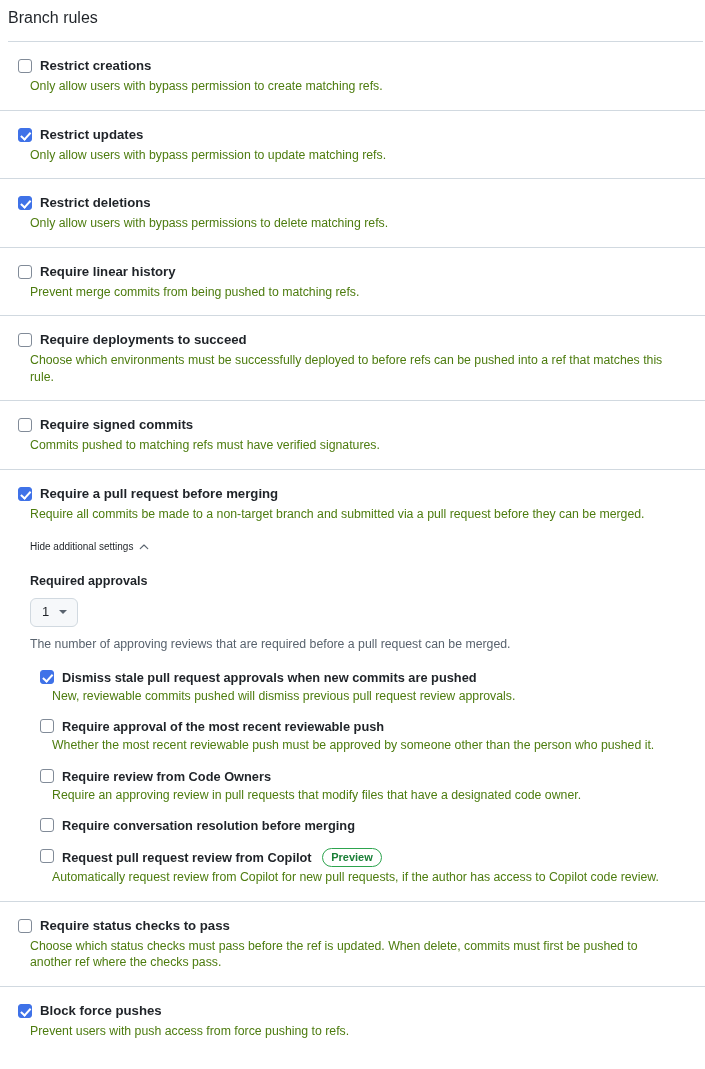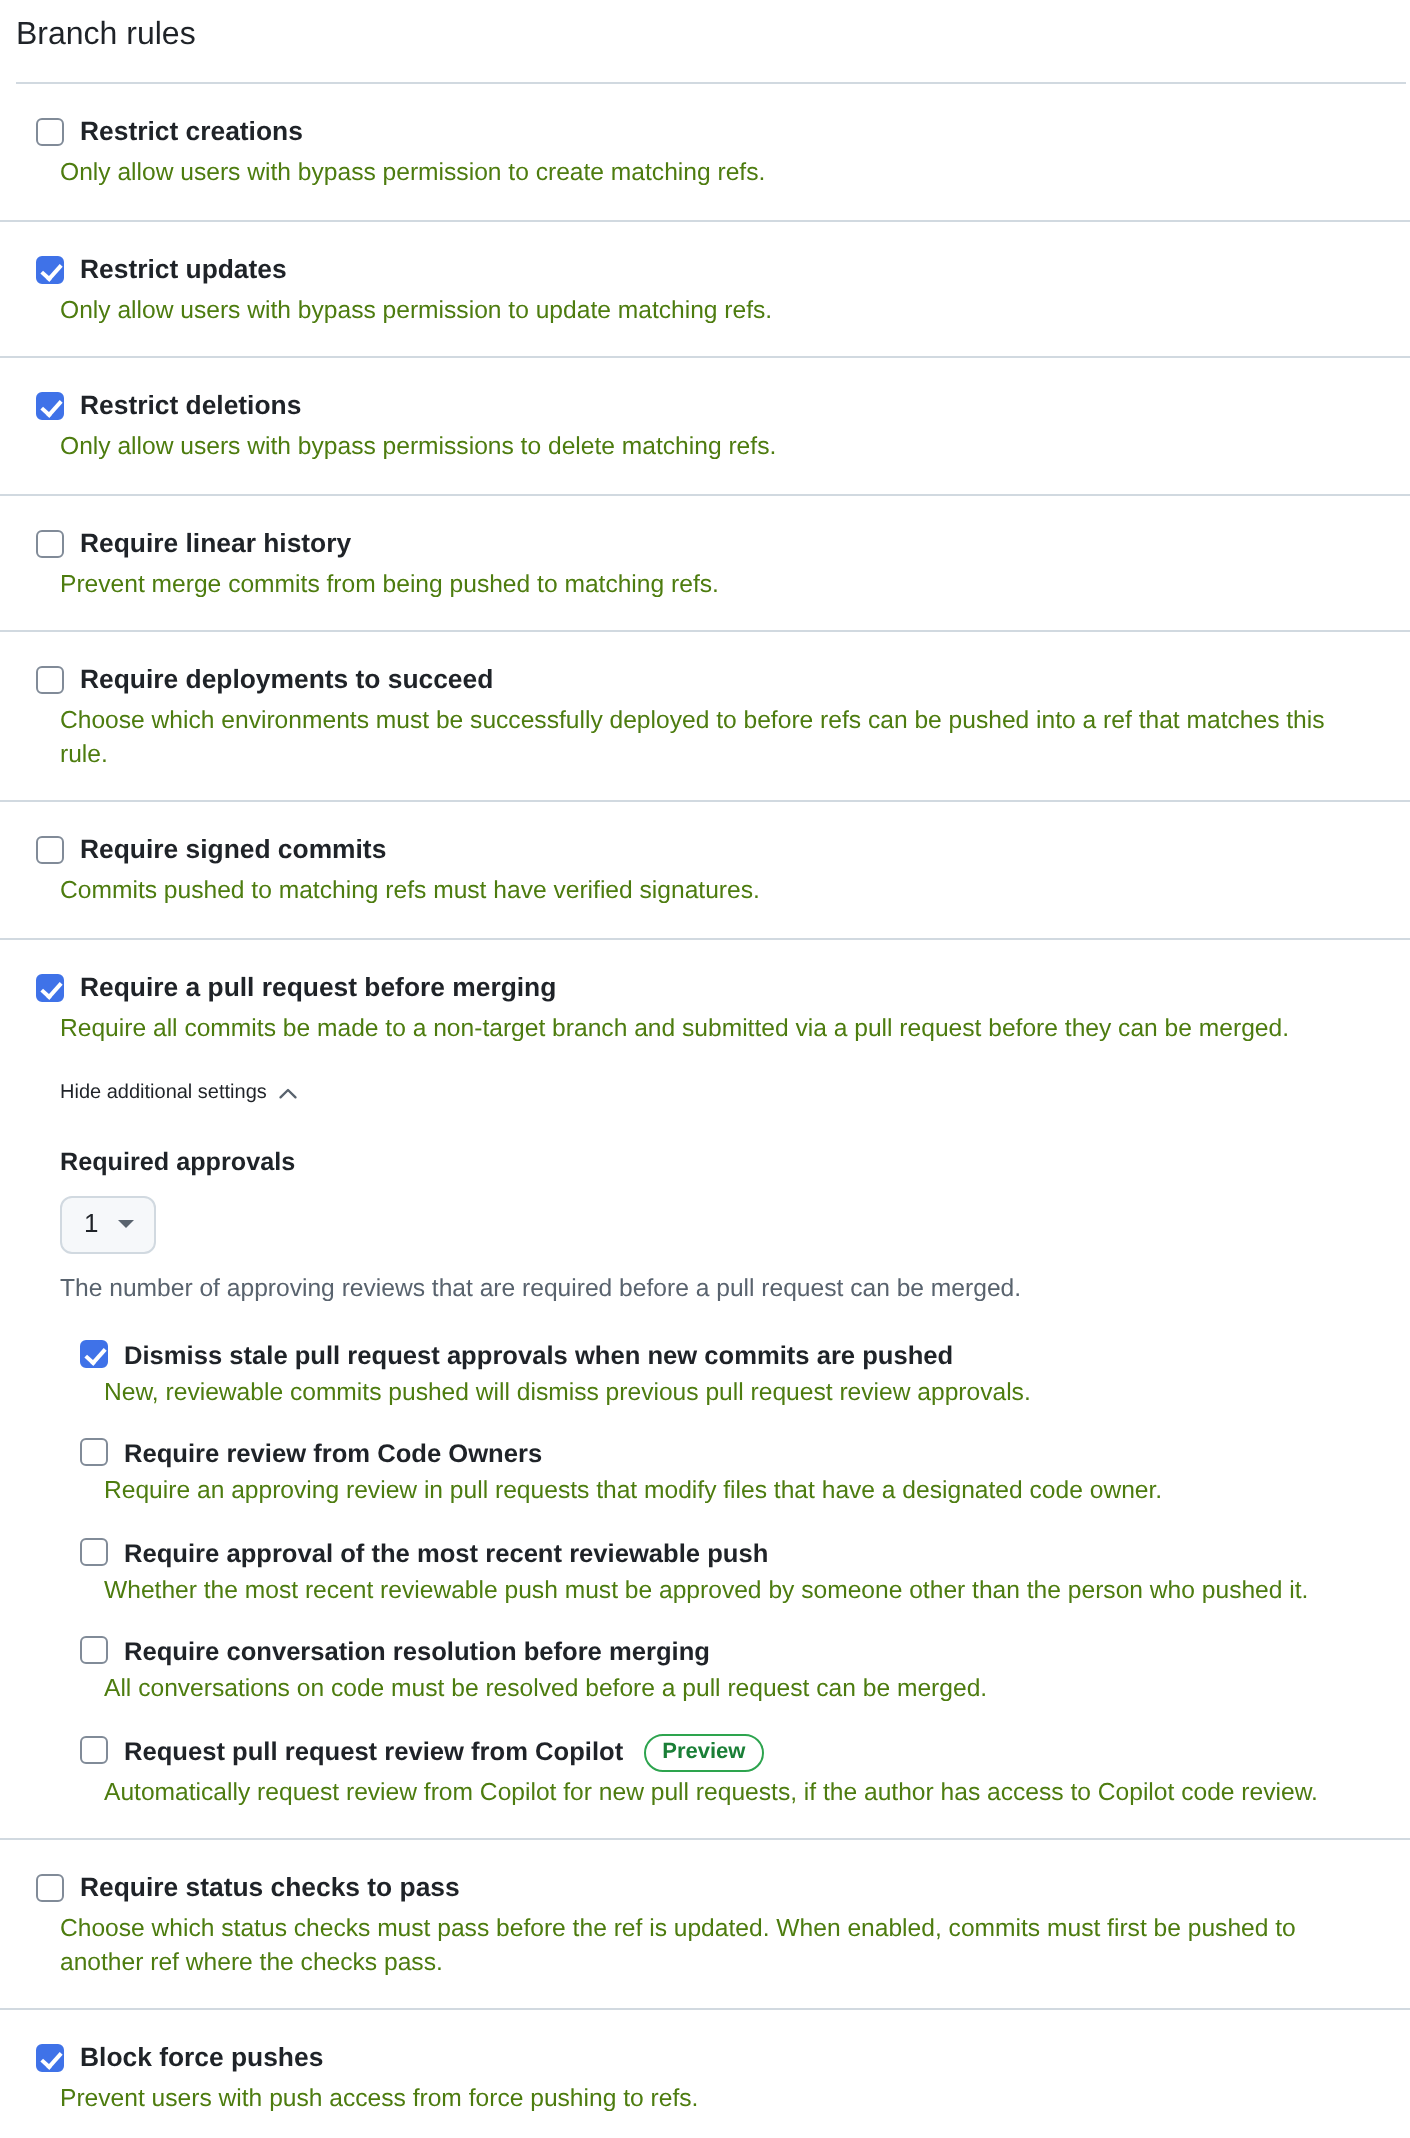--- a/index.html
+++ b/index.html
@@ -286,44 +286,43 @@
         <span class="sub-rule-text">Dismiss stale pull request approvals when new commits are pushed</span>
       </span>
     </div>
     <p class="rule-desc">New, reviewable commits pushed will dismiss previous pull request review approvals.</p>
   </div>
 
   <div class="sub-rule">
     <div class="rule-head">
       <span class="cb"></span>
       <span class="rule-label">
+        <span class="sub-rule-text">Require approval of the most recent reviewable push</span>
+      </span>
+    </div>
+    <p class="rule-desc">Whether the most recent reviewable push must be approved by someone other than the person who pushed it.</p>
+  </div>
+
+  <div class="sub-rule">
+    <div class="rule-head">
+      <span class="cb"></span>
+      <span class="rule-label">
         <span class="sub-rule-text">Require review from Code Owners</span>
       </span>
     </div>
     <p class="rule-desc">Require an approving review in pull requests that modify files that have a designated code owner.</p>
   </div>
 
   <div class="sub-rule">
     <div class="rule-head">
       <span class="cb"></span>
       <span class="rule-label">
-        <span class="sub-rule-text">Require approval of the most recent reviewable push</span>
-      </span>
-    </div>
-    <p class="rule-desc">Whether the most recent reviewable push must be approved by someone other than the person who pushed it.</p>
-  </div>
-
-  <div class="sub-rule">
-    <div class="rule-head">
-      <span class="cb"></span>
-      <span class="rule-label">
         <span class="sub-rule-text">Require conversation resolution before merging</span>
       </span>
     </div>
-    <p class="rule-desc">All conversations on code must be resolved before a pull request can be merged.</p>
   </div>
 
   <div class="sub-rule">
     <div class="rule-head">
       <span class="cb"></span>
       <span class="rule-label">
         <span class="sub-rule-text">Request pull request review from Copilot</span>
       <span class="badge-preview">Preview</span></span>
     </div>
     <p class="rule-desc">Automatically request review from Copilot for new pull requests, if the author has access to Copilot code review.</p>
@@ -331,21 +330,21 @@
 </div>
   </div>
 </div>
   </div>
 
   <div class="rule-row">
     <div class="rule-head">
       <span class="cb"></span>
       <span class="rule-label">Require status checks to pass</span>
     </div>
-    <p class="rule-desc">Choose which status checks must pass before the ref is updated. When enabled, commits must first be pushed to another ref where the checks pass.</p>
+    <p class="rule-desc">Choose which status checks must pass before the ref is updated. When delete, commits must first be pushed to another ref where the checks pass.</p>
 
   </div>
 
   <div class="rule-row">
     <div class="rule-head">
       <span class="cb checked"></span>
       <span class="rule-label">Block force pushes</span>
     </div>
     <p class="rule-desc">Prevent users with push access from force pushing to refs.</p>
 

